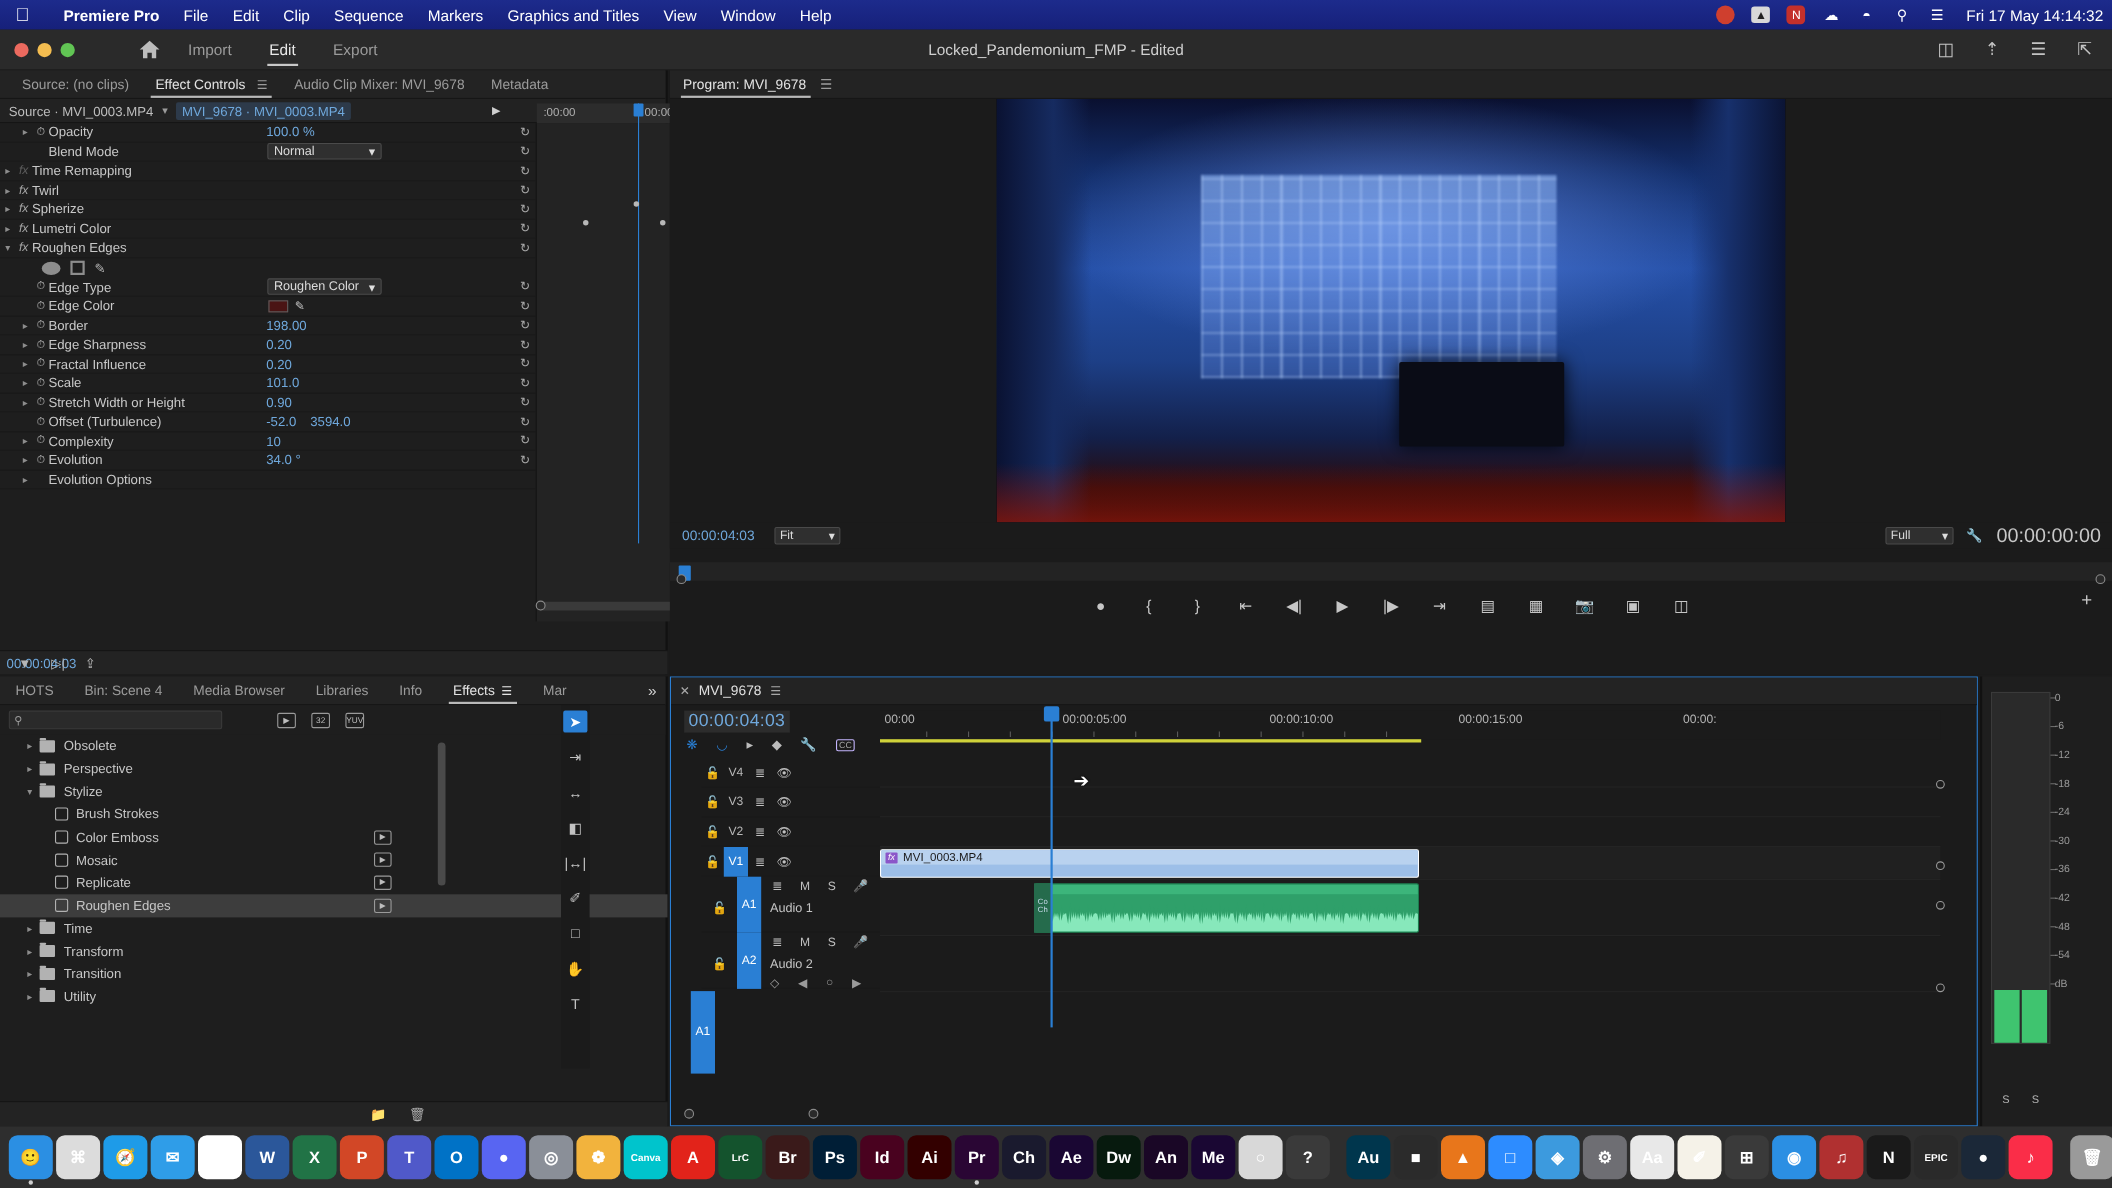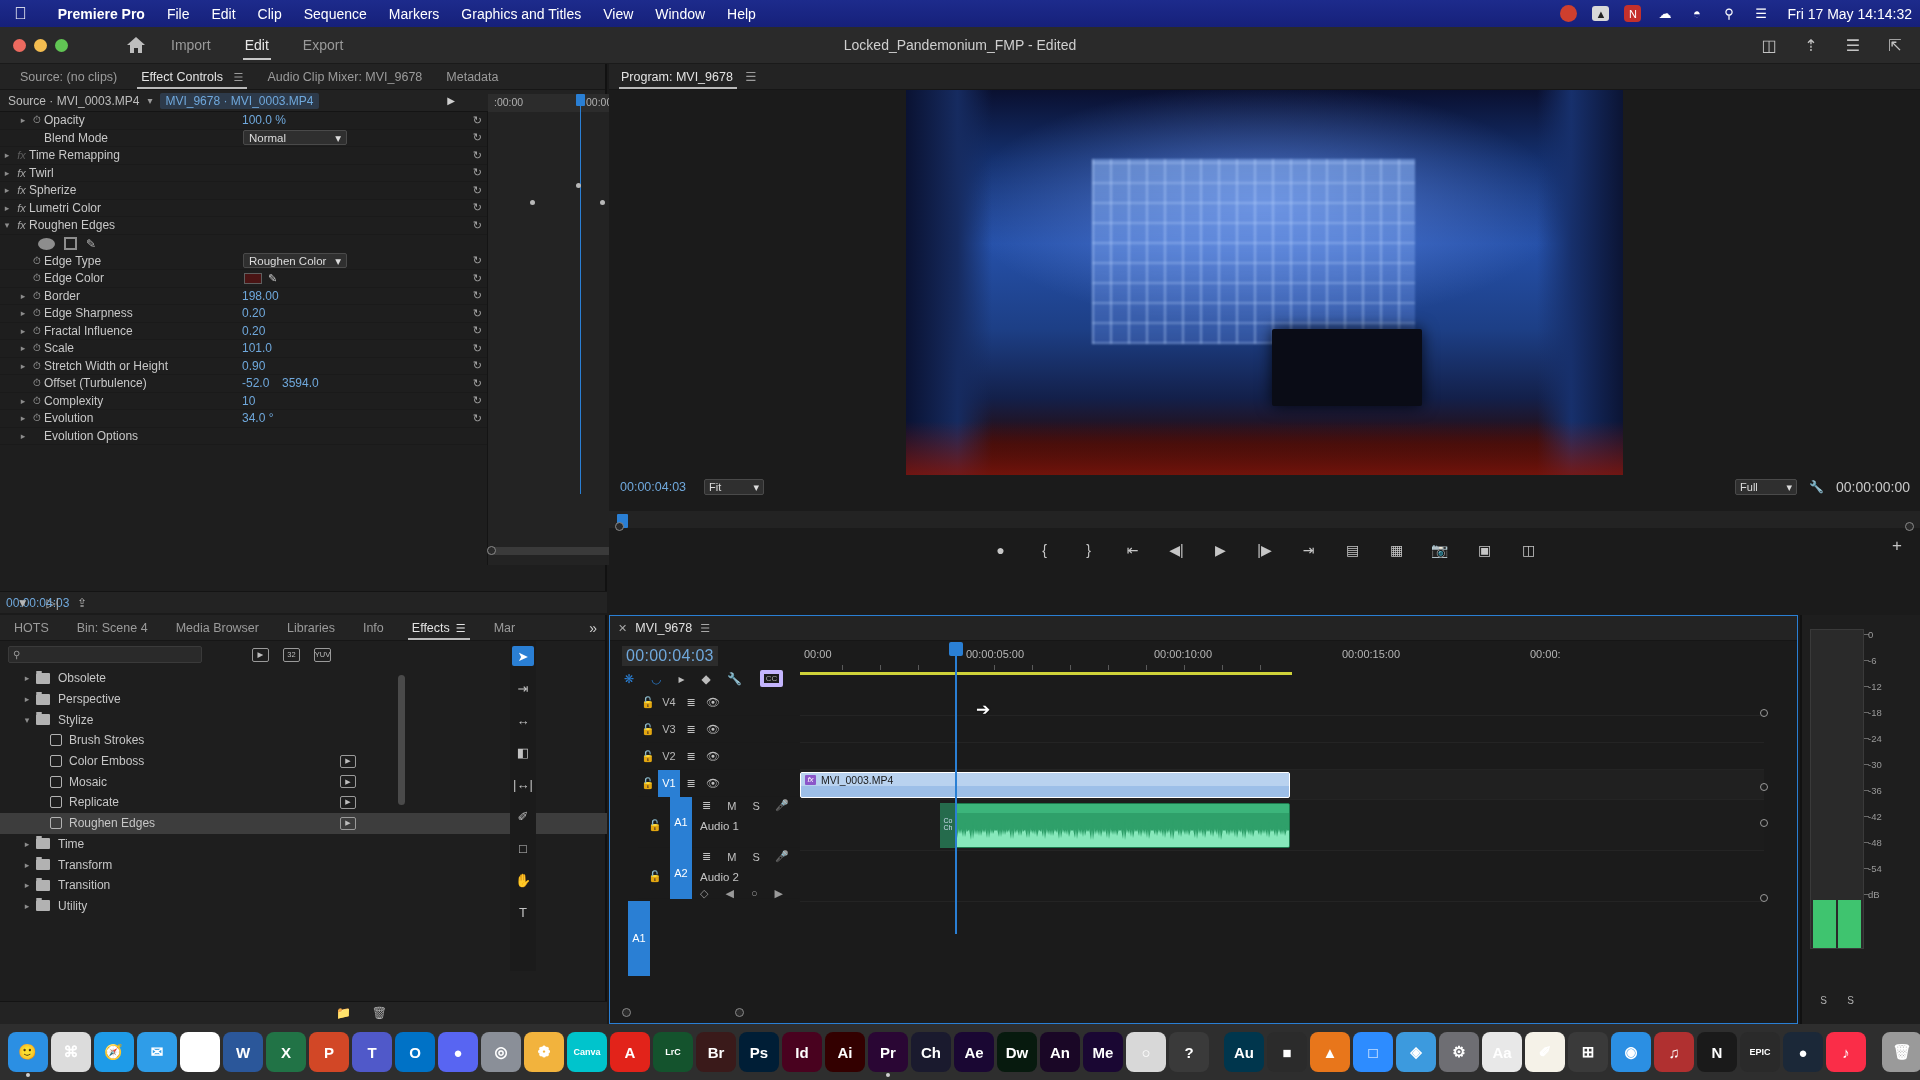--- a/index.html
+++ b/index.html
@@ -170,39 +170,39 @@
   .pm-scrubber { position:absolute; left:0; top:447px; width:1311px; height:17px; background:#232323;}
   .pm-scrub-track { position:absolute; left:6px; right:6px; top:4px; height:9px; }
   .pm-scrub-pos { position:absolute; width:11px; height:14px; background:#2a7fd4; border-radius:1px; top:-1px;}
   .pm-scrub-ends { position:absolute; width:9px;height:9px;border-radius:50%;border:1px solid #8a8a8a;background:#2a2a2a; top:7px;}
 
   .pm-bar { position:absolute; left:0; top:411px; width:1311px; height:24px; display:flex; align-items:center; background:#1b1b1b; }
   .pm-tc { font-size:12.5px; color:#6fa8dc; margin-left:11px;}
   .pm-fit { margin-left:18px; width:60px;height:16px;background:#2f2f2f;border:1px solid #4a4a4a;border-radius:2px;display:flex;align-items:center;justify-content:space-between;padding:0 4px;font-size:11px;color:#dcdcdc;}
   .pm-right { margin-left:auto; display:flex; align-items:center; gap:12px; margin-right:10px;}
   .pm-full { width:62px;height:16px;background:#2f2f2f;border:1px solid #4a4a4a;border-radius:2px;display:flex;align-items:center;justify-content:space-between;padding:0 4px;font-size:11px;color:#dcdcdc;}
-  .pm-tc2 { font-size:14px; color:#c8c8c8;}
+  .pm-tc2 { font-size:18px; color:#c8c8c8;}
   .pm-wrench { color:#c0c0c0; font-size:12px;}
 
   .pm-transport { position:absolute; left:0; top:466px; width:1311px; height:40px; display:flex; align-items:center; justify-content:center; gap:22px; color:#c6c6c6;}
   .pm-transport .tb { width:22px;height:22px;display:flex;align-items:center;justify-content:center;font-size:14px;}
   .pm-plus { position:absolute; right:18px; top:472px; color:#c6c6c6; font-size:17px;}
 
   
   .tl-panel { position:absolute; left:609px; top:551px; width:1189px; height:409px; background:#1b1b1b; border:1px solid #2a7fd4;}
   .tl-tabs { height:25px; display:flex; align-items:center; background:#232323; padding-left:8px; gap:8px; border-bottom:1px solid #161616;}
   .tl-close { color:#a8a8a8; font-size:11px;}
   .tl-seqname { font-size:12.5px; color:#e0e0e0;}
   .tl-hamb { color:#a8a8a8; font-size:11px;}
   .tl-head { position:absolute; left:0; top:25px; width:230px; height:48px; }
   .tl-tc { font-size:16px; color:#6fa8dc; background:#2c2c2c; padding:1px 4px; display:inline-block; margin:5px 0 0 12px; letter-spacing:0.3px;}
   .tl-toolrow { display:flex; align-items:center; gap:17px; margin-left:14px; margin-top:4px;}
   .tl-toolrow .t { color:#bcbcbc; font-size:12px; }
   .tl-toolrow .t.on { color:#2a7fd4; }
-  .tl-cc { border:4px solid #c4b5fd; border-radius:2px; font-size:8px; padding:0 2px; color:#a8a8a8;}
+  .tl-cc { border:1px solid #c4b5fd; border-radius:2px; font-size:8px; padding:0 2px; color:#a8a8a8;}
 
   .tl-toolbar { position:absolute; left:-100px; top:25px; width:26px; height:330px; background:#1b1b1b; display:flex; flex-direction:column; align-items:center; gap:12px; padding-top:5px;}
   .tl-toolbar .tool { width:22px; height:20px; display:flex; align-items:center; justify-content:center; color:#c2c2c2; font-size:13px;}
   .tl-toolbar .tool.sel { background:#2a7fd4; color:#fff; border-radius:2px;}
 
   .tl-ruler { position:absolute; left:190px; top:30px; width:964px; height:26px; background:#1b1b1b;}
   .tl-ruler .tick-lbl { position:absolute; top:2px; font-size:11px; color:#b6b6b6;}
   .tl-ruler .tick { position:absolute; bottom:2px; width:1px; height:5px; background:#5a5a5a;}
   .tl-workarea { position:absolute; left:190px; top:56px; width:492px; height:3px; background:#cfd23a;}
   .tl-chead { position:absolute; left:28px; top:73px; width:162px; }
@@ -690,21 +690,21 @@
         <span class="tool">✐</span>
         <span class="tool">□</span>
         <span class="tool">✋</span>
         <span class="tool">T</span>
       </div>
 
     <div class="tl-ruler">
       <span class="tick-lbl" style="left:4px">00:00</span>
       <span class="tick-lbl" style="left:166px">00:00:05:00</span>
       <span class="tick-lbl" style="left:354px">00:00:10:00</span>
-      <span class="tick-lbl" style="left:542px">00:00:15:00</span>
+      <span class="tick-lbl" style="left:526px">00:00:15:00</span>
       <span class="tick-lbl" style="left:730px">00:00:</span>
       <span class="tick" style="left:42px"></span>
         <span class="tick" style="left:80px"></span>
       <span class="tick" style="left:118px"></span>
         <span class="tick" style="left:156px"></span>
       <span class="tick" style="left:194px"></span>
         <span class="tick" style="left:232px"></span>
       <span class="tick" style="left:270px"></span>
         <span class="tick" style="left:308px"></span>
       <span class="tick" style="left:346px"></span>

